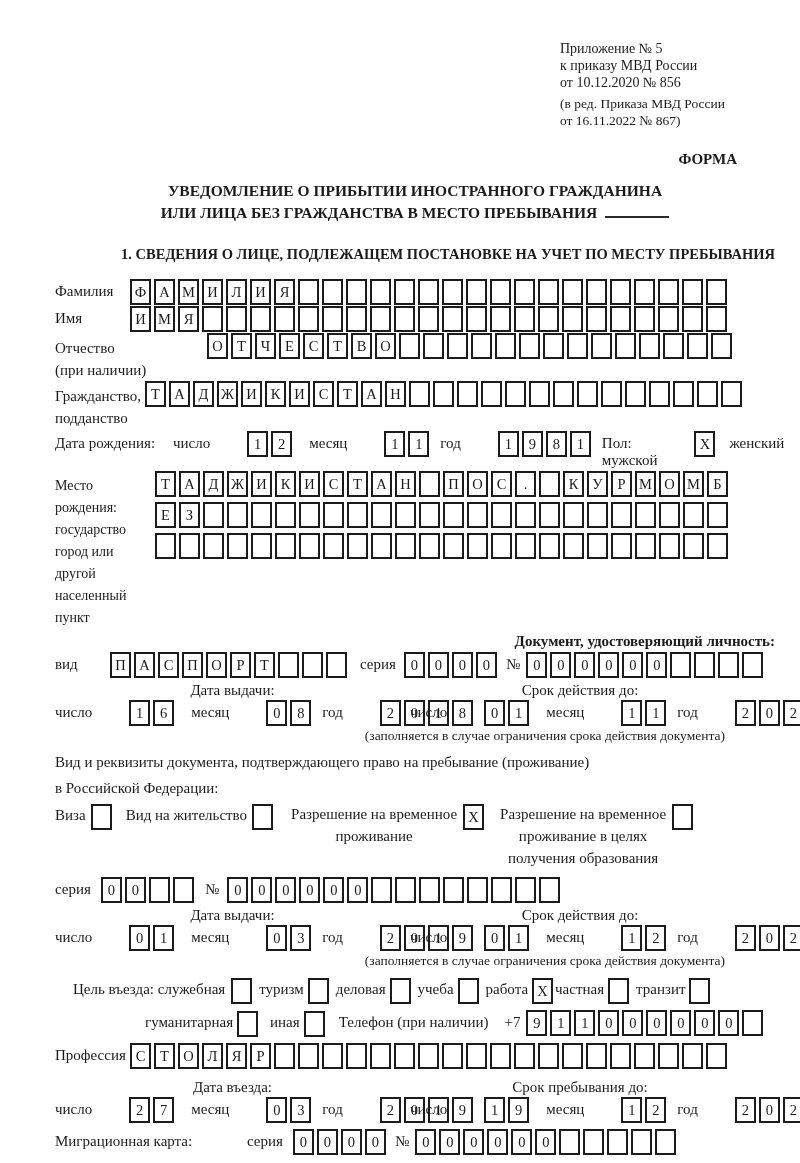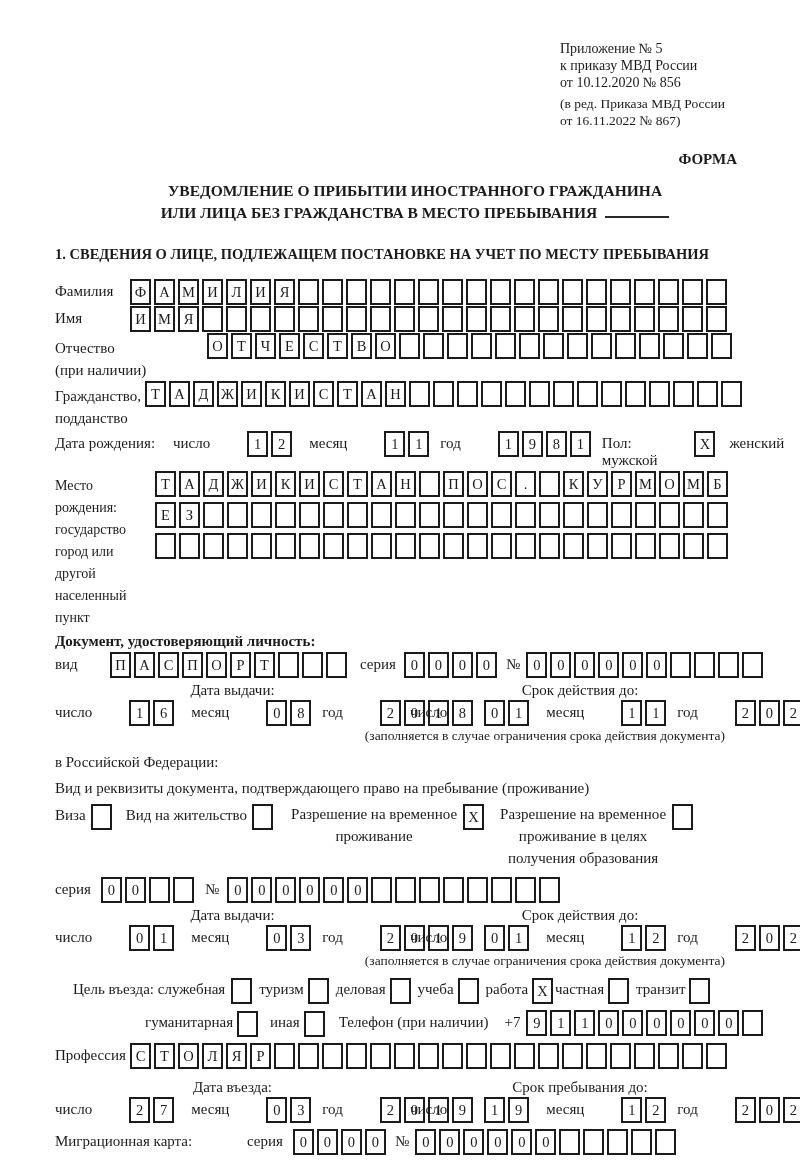--- a/index.html
+++ b/index.html
@@ -13,21 +13,21 @@
   .page { padding:40px 25px 0 55px; }
 
   
   .appendix { margin-left:505px; font-size:14px; line-height:17px; }
   .revision { margin-left:505px; font-size:13.5px; line-height:17px; margin-top:4px; }
   .forma { text-align:right; padding-right:38px; font-weight:bold; font-size:15px; margin-top:22px; }
 
   .title { text-align:center; font-weight:bold; font-size:15.5px; line-height:22px; margin-top:12px; }
   .blankline { display:inline-block; width:64px; height:13px; border-bottom:2px solid #2a2a2a; margin-left:8px; }
 
-  .sec { text-align:left; font-weight:bold; font-size:14.5px; margin-top:22px; margin-bottom:16px; }
+  .sec { text-align:right; font-weight:bold; font-size:14.5px; margin-top:22px; margin-bottom:16px; }
 
   
   .boxes { display:inline-flex; flex:none; }
   .box {
     flex:none; display:inline-flex; align-items:center; justify-content:center;
     width:21px; height:26px; border:2px solid #1b1b1b; margin-right:3px;
     font-size:14.5px; line-height:1; background:#fff;
   }
   .ck { margin-right:0; }
 
@@ -438,22 +438,22 @@
             <span class="box">0</span>
             <span class="box">2</span>
             <span class="box">5</span>
           </span>
         </span>
     </div>
   </div>
   <div class="note">(заполняется в случае ограничения срока действия документа)</div>
 
   <div class="intro">
+    <div>Вид и реквизиты документа, подтверждающего право на пребывание (проживание)</div>
     <div>в Российской Федерации:</div>
-    <div>Вид и реквизиты документа, подтверждающего право на пребывание (проживание)</div>
   </div>
 
   <div class="frow mt2">
     <span class="opt" style="margin-right:14px;">
       <span class="olbl">Виза</span>
       <span class="box ck"></span>
     </span>
     <span class="opt" style="margin-right:18px;">
       <span class="olbl">Вид на жительство</span>
       <span class="box ck"></span>

